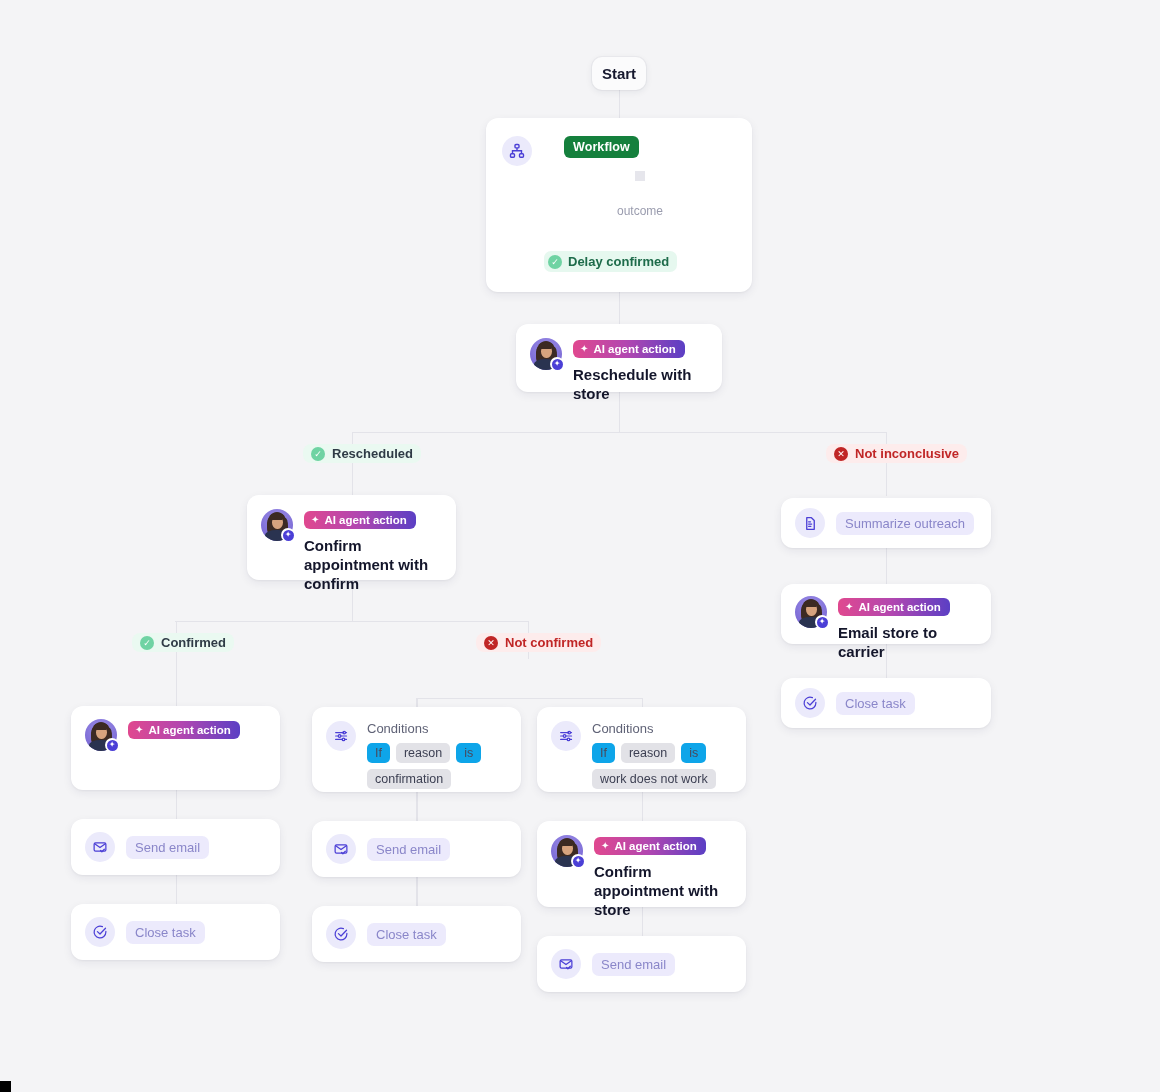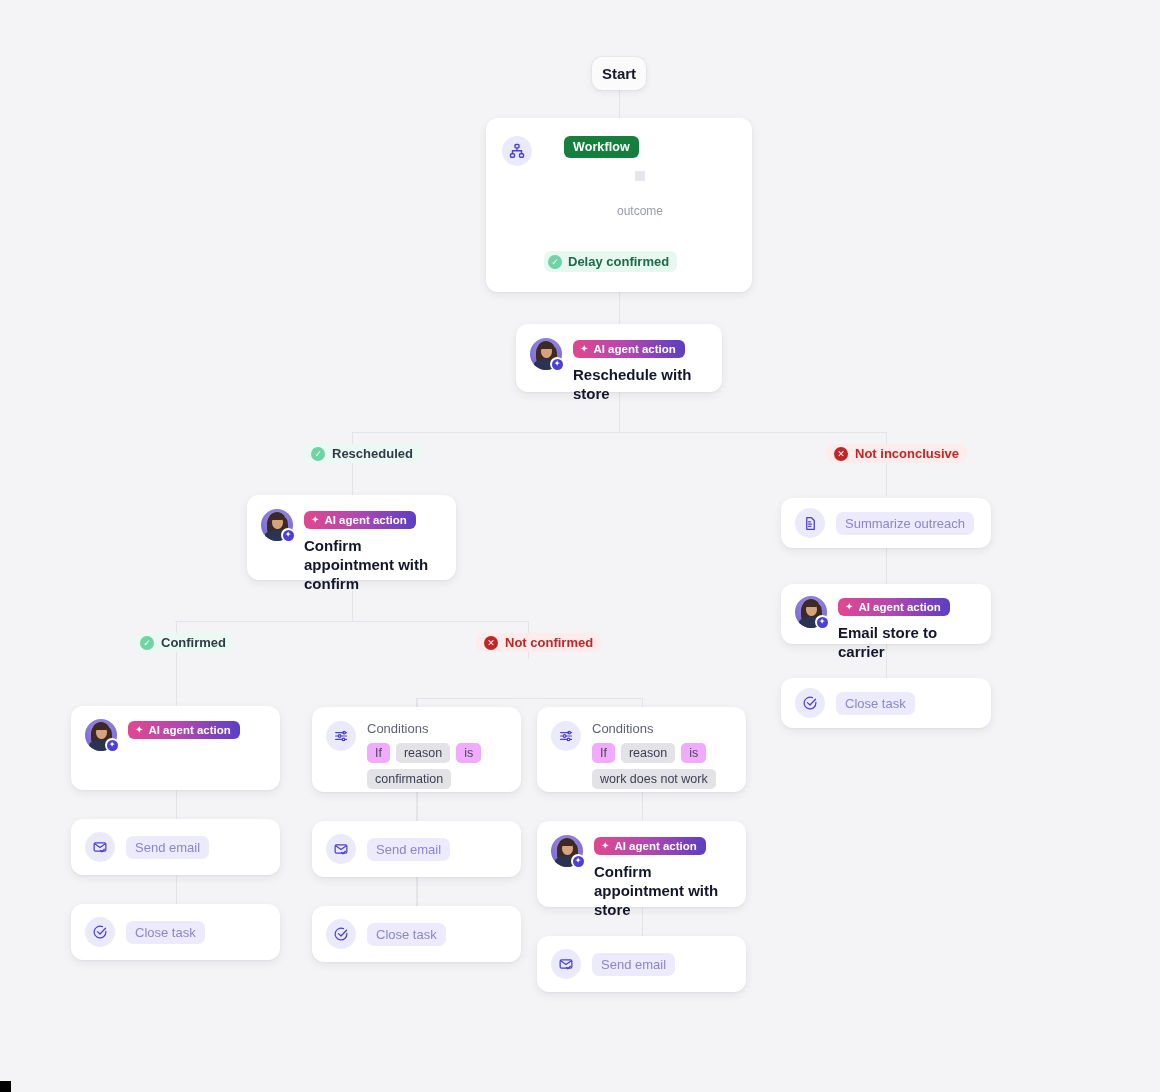--- a/index.html
+++ b/index.html
@@ -139,21 +139,21 @@
     background:#eceafc;color:#8a86c9;
     font-size:13px;
     padding:4px 9px;border-radius:7px;
   }
 
   
   .cond-head{font-size:13px;color:#5f6276;}
   .chips{display:flex;flex-wrap:wrap;gap:6px;margin-top:7px;max-width:168px;}
   .chip{
     font-size:12.5px;color:#474a5e;
-    background:#f0abfc;
+    background:#0ea5e9;
     padding:3px 8px;border-radius:5px;white-space:nowrap;
   }
   .chip.var{background:#e2e2e7;color:#3c3f52;}
   .chip.lit{background:#e2e2e7;color:#3c3f52;}
 
   
   .branch{
     position:absolute;display:inline-flex;align-items:center;gap:7px;
     font-size:13px;font-weight:600;white-space:nowrap;
     padding:2px 8px;border-radius:8px;

